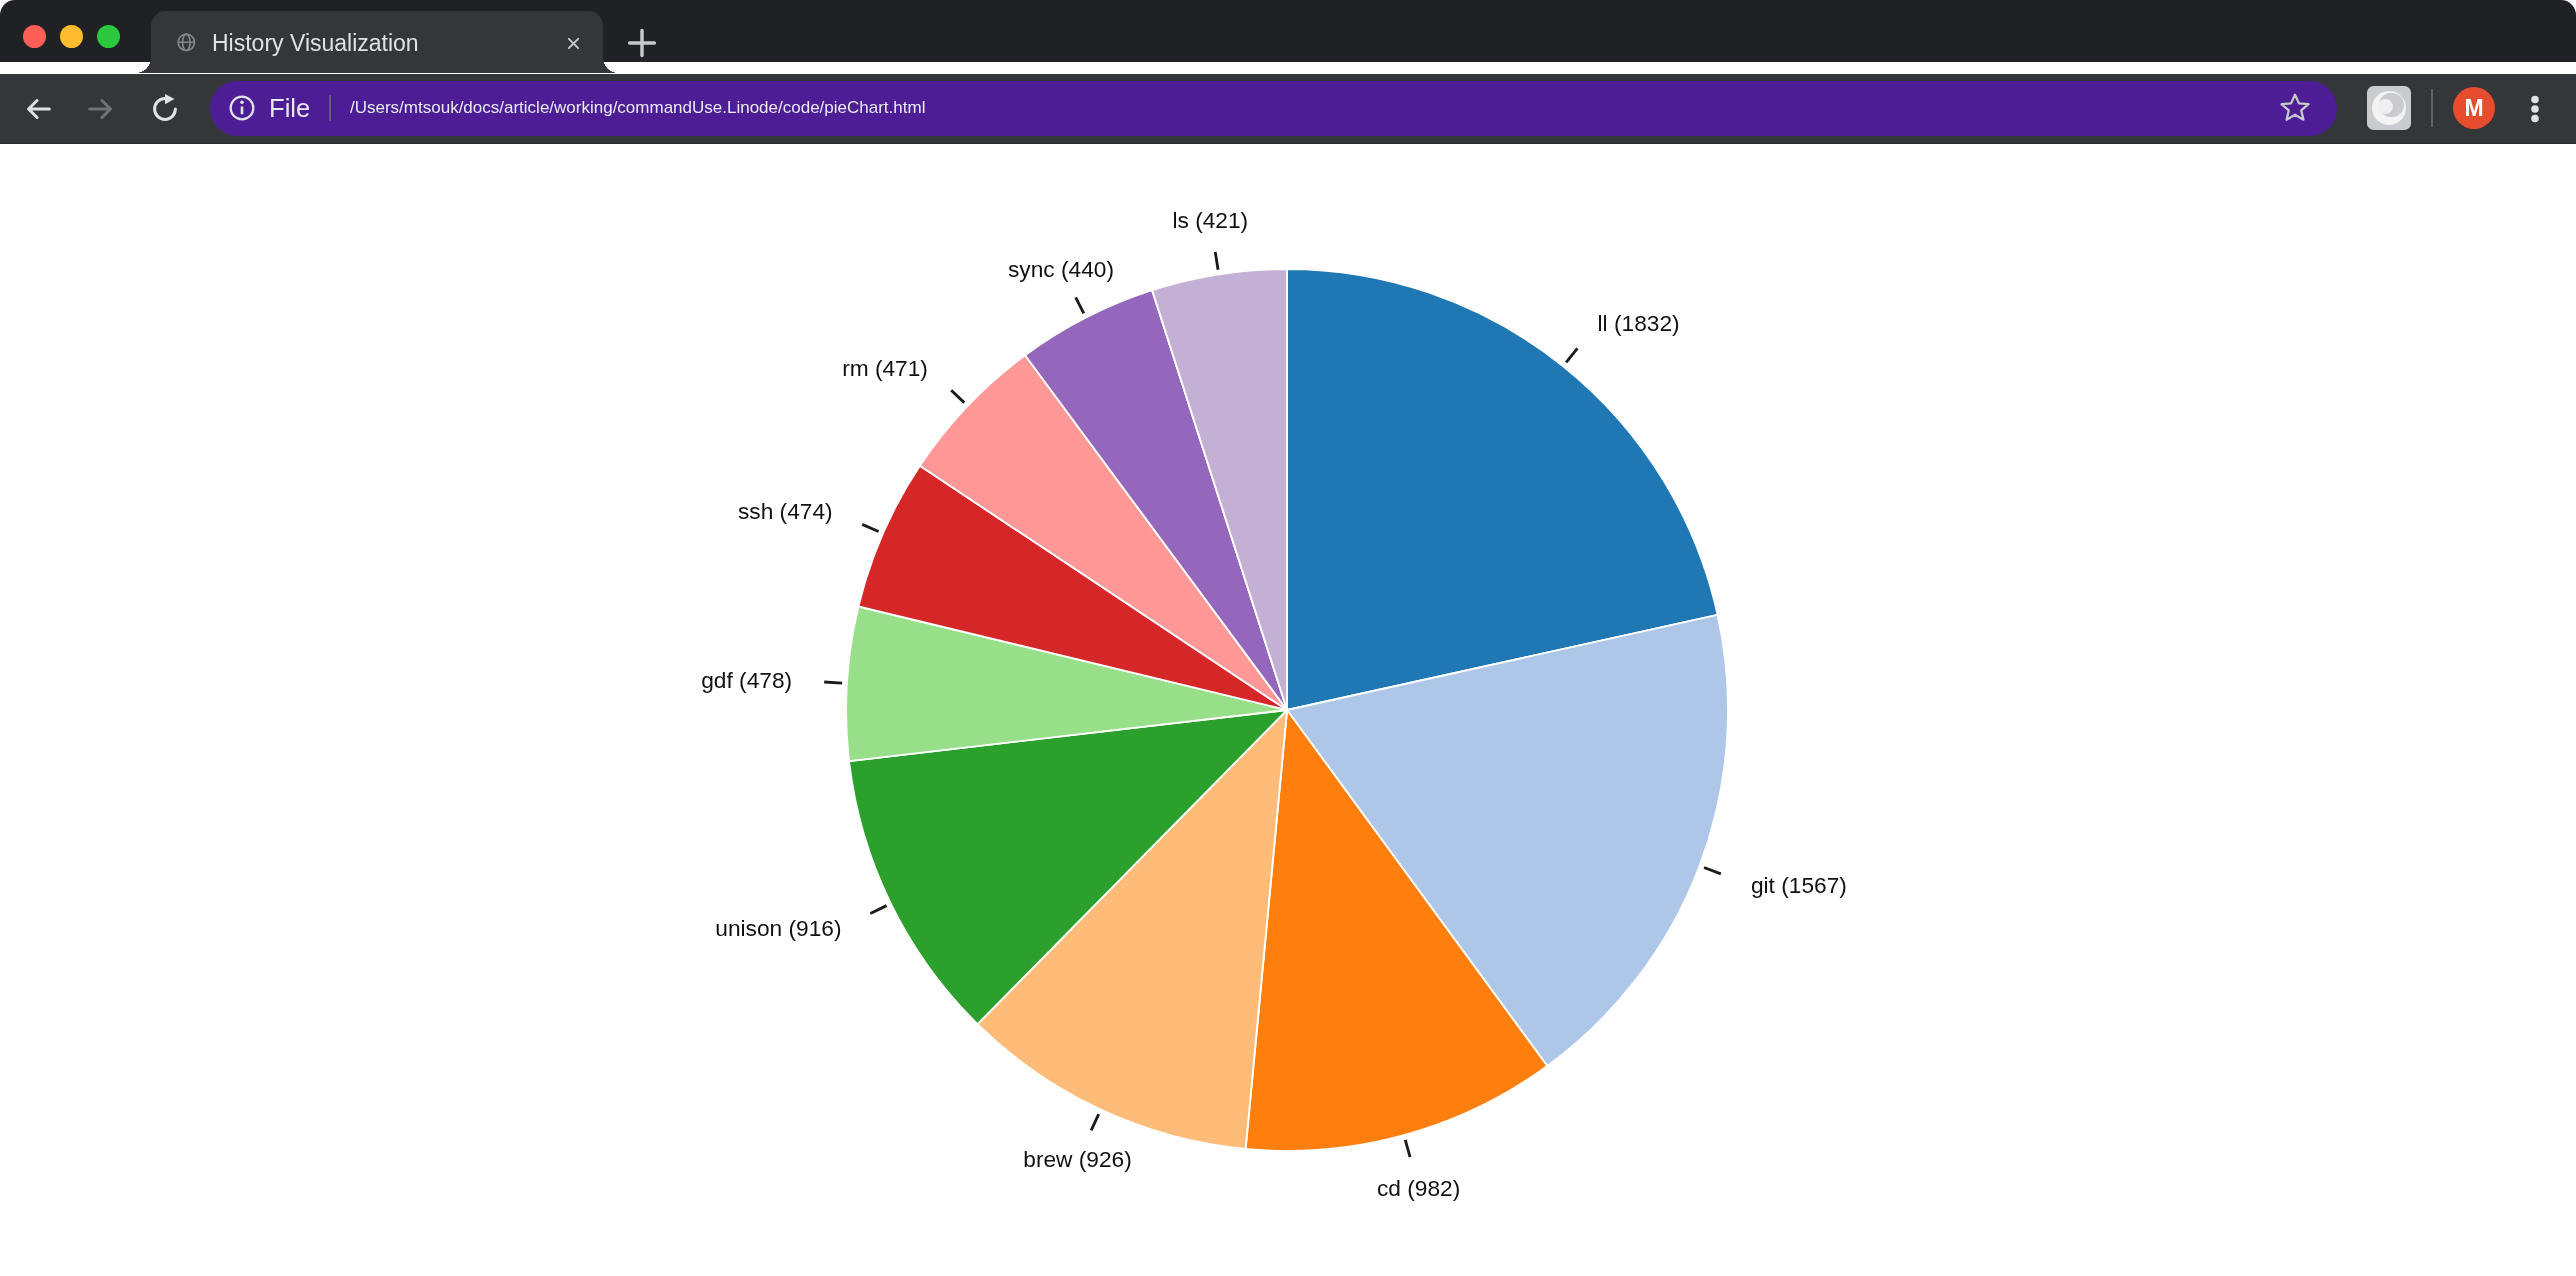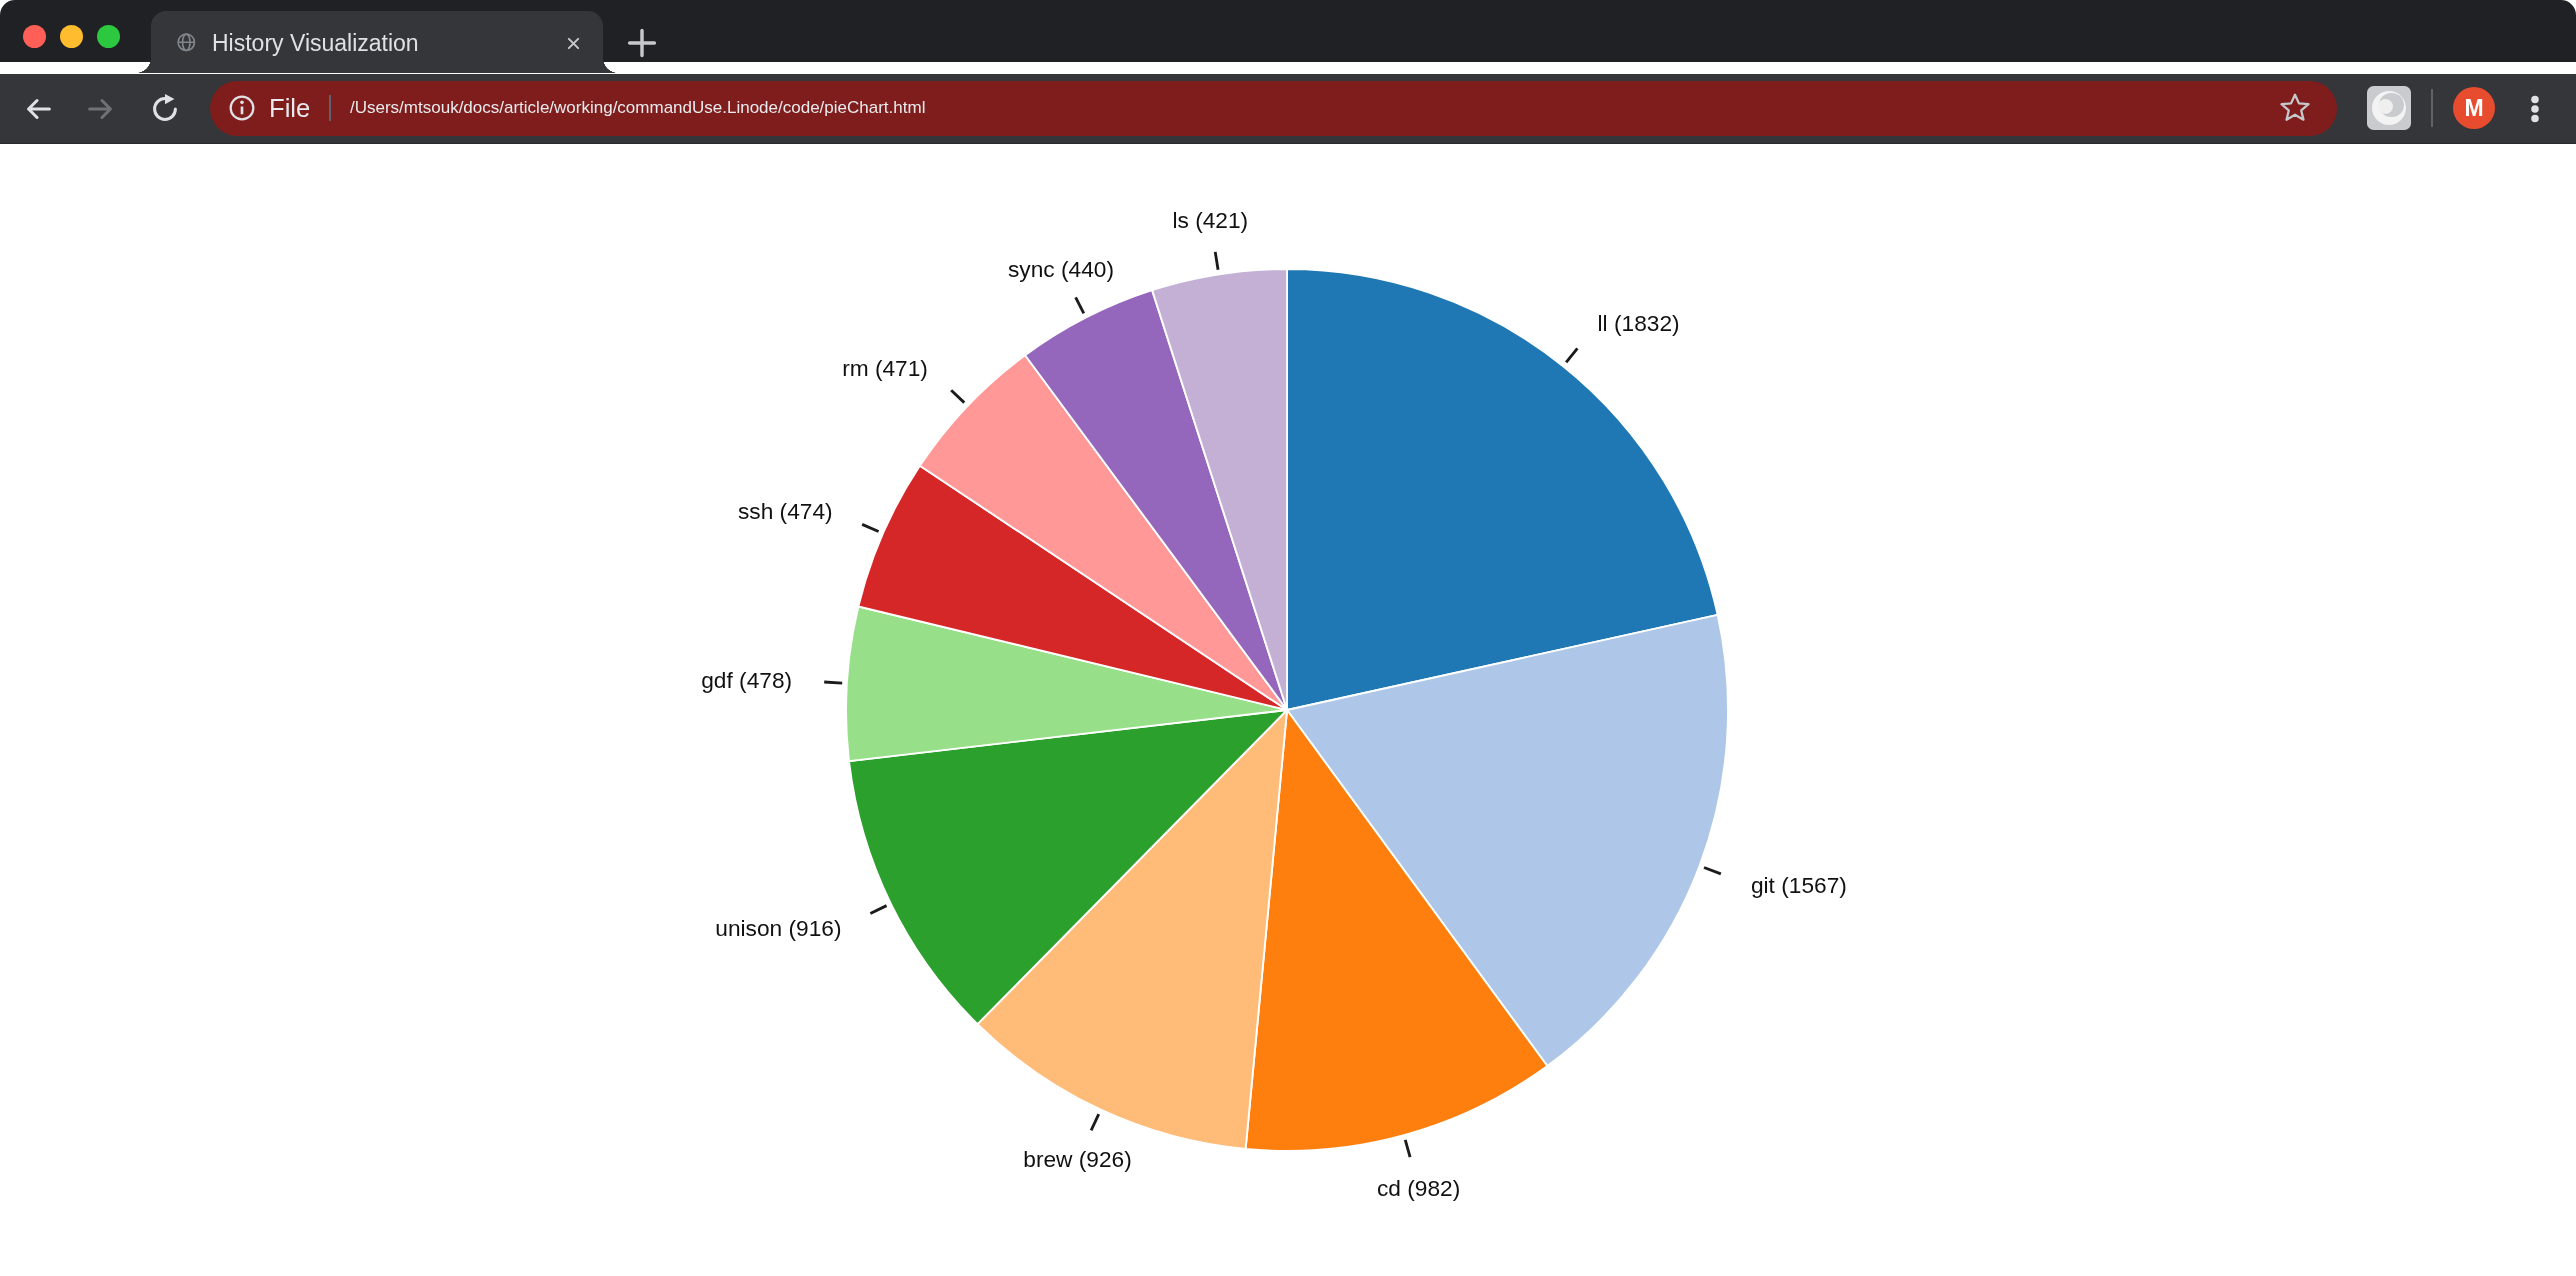--- a/index.html
+++ b/index.html
@@ -22,21 +22,21 @@
                color:#dfe1e5; white-space:nowrap; overflow:hidden; }
   .tab-close { position:absolute; right:19px; top:22px; width:21px; height:21px; }
   .newtab-btn { position:absolute; left:621px; top:22px; width:42px; height:42px; }
 
   
   .toolbar { position:absolute; left:0; top:74px; width:2576px; height:70px; background:#35363a; border-bottom:1.9px solid #282a2d; }
   .nav-btn { position:absolute; top:18px; width:34px; height:34px; }
   .btn-back    { left:21px; color:#dfe1e5; }
   .btn-forward { left:84px; color:#6e7175; }
   .btn-reload  { left:148px; color:#dfe1e5; }
-  .omnibox { position:absolute; left:210px; top:6.6px; width:2127px; height:55px; background:#7f1d1d; border-radius:27.4px; }
+  .omnibox { position:absolute; left:210px; top:6.6px; width:2127px; height:55px; background:#4c1d95; border-radius:27.4px; }
   .omni-info { position:absolute; left:15px; top:10.4px; color:#dfe1e5; }
   .omni-scheme { position:absolute; left:59px; top:13.2px; font-size:25.6px; line-height:28px; color:#e8eaed; }
   .omni-sep { position:absolute; left:119px; top:14px; width:1.9px; height:26.5px; background:#5f6368; }
   .omni-url { position:absolute; left:140px; top:13.2px; font-size:17px; line-height:28px; color:#e8eaed; white-space:nowrap; }
   .omni-star { position:absolute; right:24.6px; top:10.4px; color:#c6c9cc; }
   .ext-icon { position:absolute; left:2367px; top:12.3px; width:44px; height:44px; border-radius:6.6px; background:#c9cbce; overflow:hidden; }
   .ext-swirl-outer { position:absolute; left:4.7px; top:4.7px; width:34px; height:34px; border-radius:50%; background:#f3f3f3; }
   .ext-swirl-inner { position:absolute; left:12.3px; top:6.6px; width:24.6px; height:24.6px; border-radius:50%; background:#c9cbce; }
   .ext-swirl-core  { position:absolute; left:11.4px; top:13.2px; width:15px; height:15px; border-radius:50%; background:#efefef; }
   .tb-sep { position:absolute; left:2431px; top:15px; width:1.9px; height:38px; background:#5f6368; }

